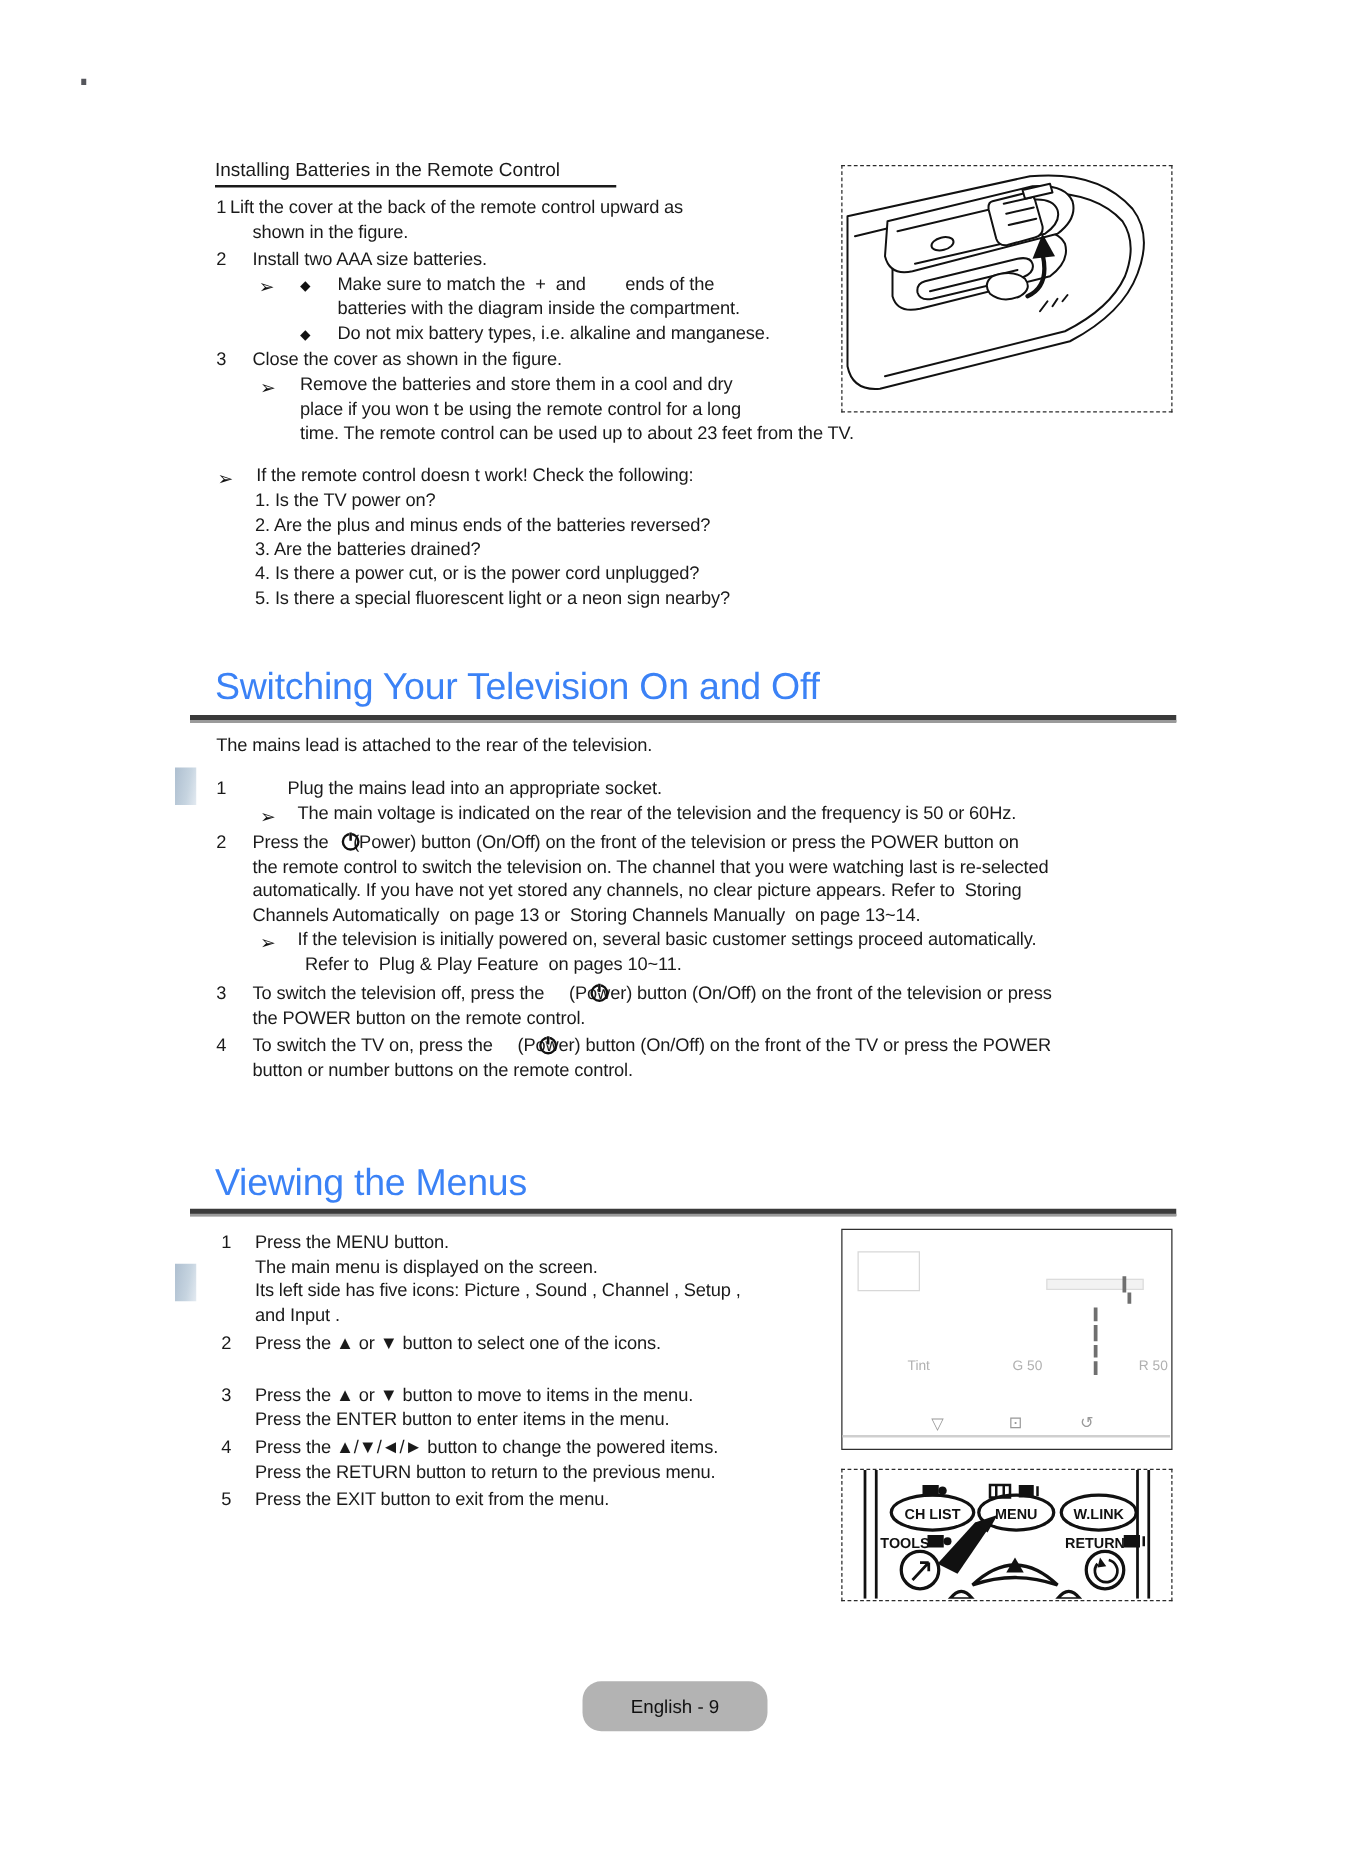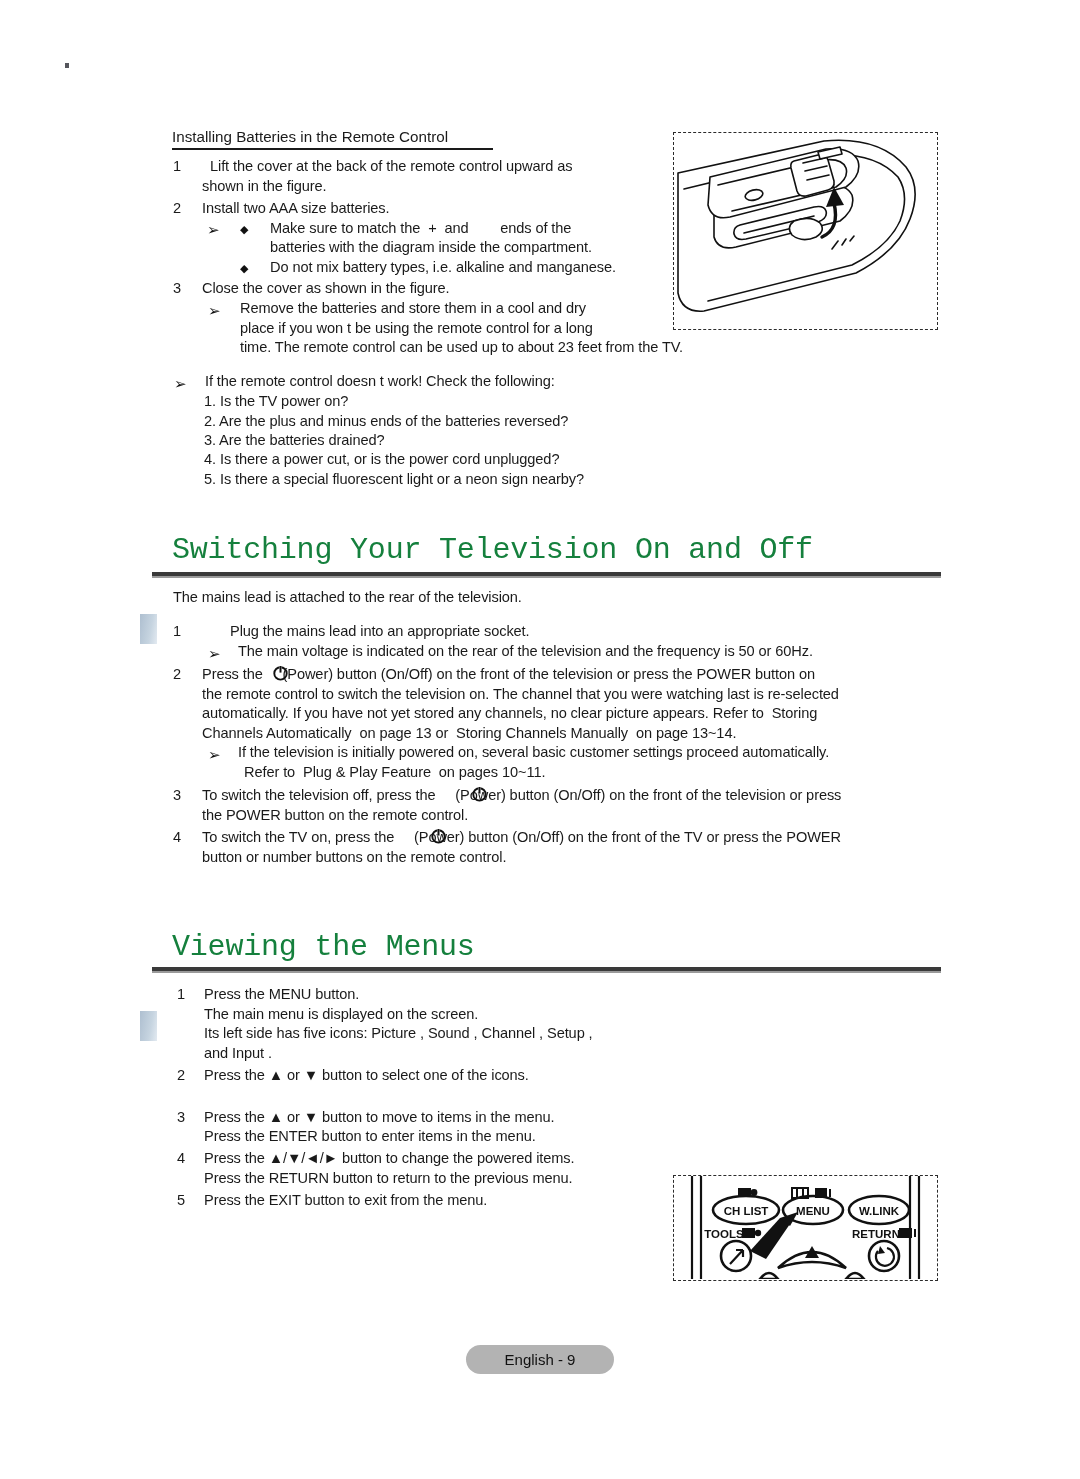--- a/index.html
+++ b/index.html
@@ -48,24 +48,23 @@
   .subhead-rule {
     position: absolute;
     height: 2px;
     background: #1a1a1a;
   }
 
   
   .section-title {
     position: absolute;
     font-size: 30px;
-    color: #15803d;
+    color: #3b82f6;
     white-space: nowrap;
     letter-spacing: -0.2px;
-    font-family: Liberation Mono, monospace;
   }
   .section-rule {
     position: absolute;
     height: 4px;
     background: #3a3a3a;
     border-bottom: 2px solid #9a9a9a;
   }
 
   
   .margin-tab {
@@ -144,21 +143,21 @@
     color: #9a9a9a;
     line-height: 1;
   }
 
   
   .footer-pill {
     position: absolute;
     left: 466px;
     top: 1345px;
     width: 148px;
-    height: 29px;
+    height: 40px;
     background: #b3b3b3;
     border-radius: 15px;
     display: flex;
     align-items: center;
     justify-content: center;
     font-size: 15px;
     color: #111;
   }
 
   
@@ -168,21 +167,21 @@
 <body>
 
 <div class="page">
 
   <div class="corner-dot" style="left:65px; top:63px;"></div>
 
   <div class="subhead" style="left:172px; top:128px;">Installing Batteries in the Remote Control</div>
   <div class="subhead-rule" style="left:172px; top:148px; width:321px;"></div>
 
   <div class="num" style="left:173px; top:157px;">1</div>
-  <div class="txt" style="left:210px; top:157px;text-align:center;">Lift the cover at the back of the remote control upward as</div>
+  <div class="txt" style="left:184px; top:157px;text-align:center;">Lift the cover at the back of the remote control upward as</div>
   <div class="txt" style="left:202px; top:177px;">shown in the figure.</div>
 
   <div class="num" style="left:173px; top:199px;">2</div>
   <div class="txt" style="left:202px; top:199px;">Install two AAA size batteries.</div>
 
   <div class="arrow-bullet" style="left:207px; top:222px;">➢</div>
   <div class="diamond-bullet" style="left:240px; top:224px;">◆</div>
   <div class="txt" style="left:270px; top:219px;">Make sure to match the  +  and        ends of the</div>
   <div class="txt" style="left:270px; top:238px;">batteries with the diagram inside the compartment.</div>
 
@@ -316,20 +315,42 @@
   <div class="txt" style="left:204px; top:1108px;">Press the ▲ or ▼ button to move to items in the menu.</div>
   <div class="txt" style="left:204px; top:1127px;">Press the ENTER button to enter items in the menu.</div>
 
   <div class="num" style="left:177px; top:1149px;">4</div>
   <div class="txt" style="left:204px; top:1149px;">Press the ▲/▼/◄/► button to change the powered items.</div>
   <div class="txt" style="left:204px; top:1169px;">Press the RETURN button to return to the previous menu.</div>
 
   <div class="num" style="left:177px; top:1191px;">5</div>
   <div class="txt" style="left:204px; top:1191px;">Press the EXIT button to exit from the menu.</div>
 
+  <div class="solid-frame" style="left:673px; top:983px; width:265px; height:177px;">
+
+    <div class="osd-box" style="left:12px; top:17px; width:50px; height:32px;"></div>
+
+    <div class="osd-slider-track" style="left:163px; top:39px; width:78px;"></div>
+    <div class="osd-tick" style="left:224px; top:37px; width:3px; height:13px;"></div>
+
+    <div class="osd-tick" style="left:228px; top:50px; width:3px; height:9px;"></div>
+    <div class="osd-tick" style="left:201px; top:62px; width:3px; height:11px;"></div>
+    <div class="osd-tick" style="left:201px; top:76px; width:3px; height:13px;"></div>
+    <div class="osd-tick" style="left:201px; top:92px; width:3px; height:10px;"></div>
+    <div class="osd-tick" style="left:201px; top:105px; width:3px; height:11px;"></div>
+
+    <div class="osd-label" style="left:52px; top:103px;">Tint</div>
+    <div class="osd-label" style="left:136px; top:103px;">G 50</div>
+    <div class="osd-label" style="left:237px; top:103px;">R 50</div>
+
+    <div class="osd-icon" style="left:71px; top:148px;">▽</div>
+    <div class="osd-icon" style="left:133px; top:147px;">⊡</div>
+    <div class="osd-icon" style="left:190px; top:147px;">↺</div>
+    <div class="osd-baseline" style="left:0px; top:164px; width:262px;"></div>
+  </div>
 
   <div class="dashed-frame" style="left:673px; top:1175px; width:265px; height:106px;">
     <svg width="262" height="103" viewBox="0 0 262 103">
       <g fill="none" stroke="#111" stroke-width="2.2">
 
         <line x1="18" y1="0" x2="18" y2="103"></line>
         <line x1="27" y1="0" x2="27" y2="103"></line>
         <line x1="236" y1="0" x2="236" y2="103"></line>
         <line x1="245" y1="0" x2="245" y2="103"></line>
       </g>

